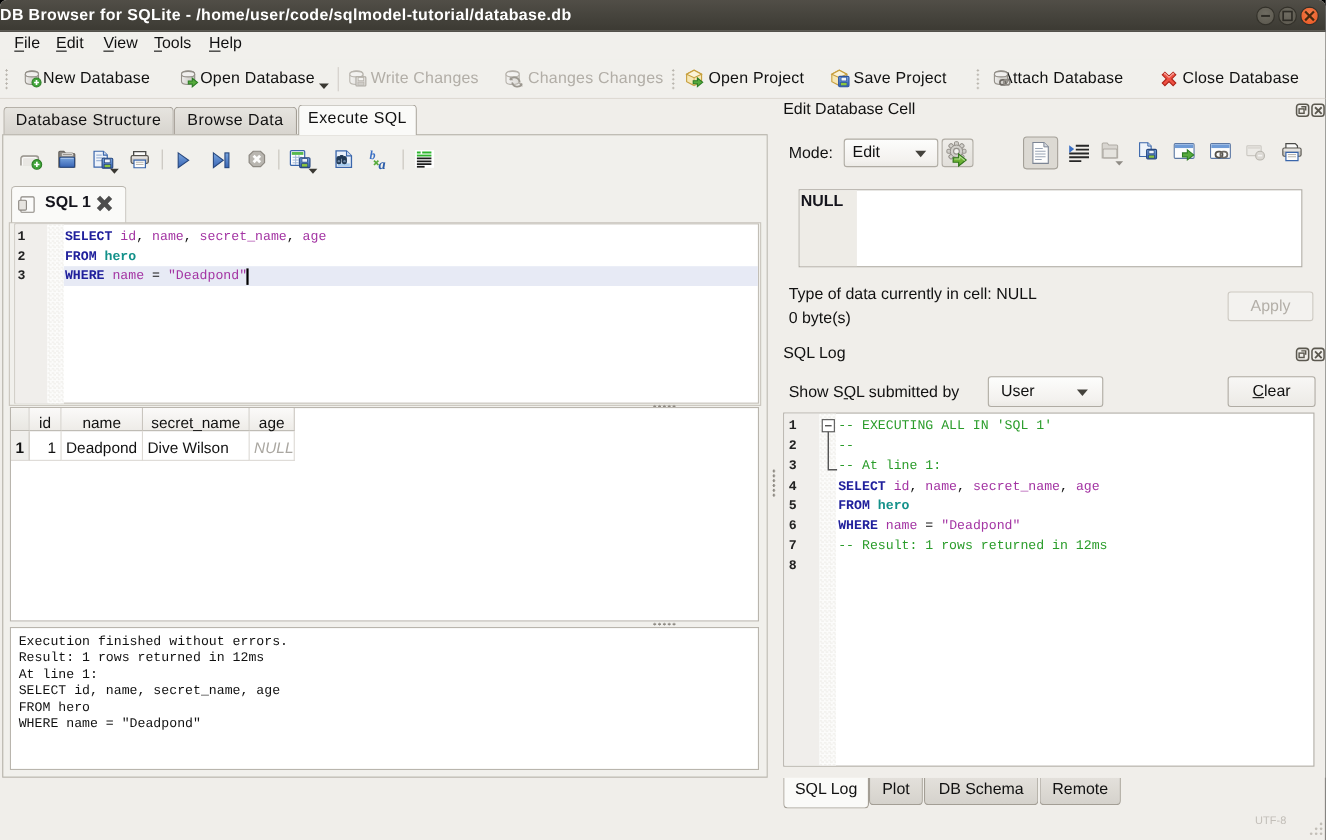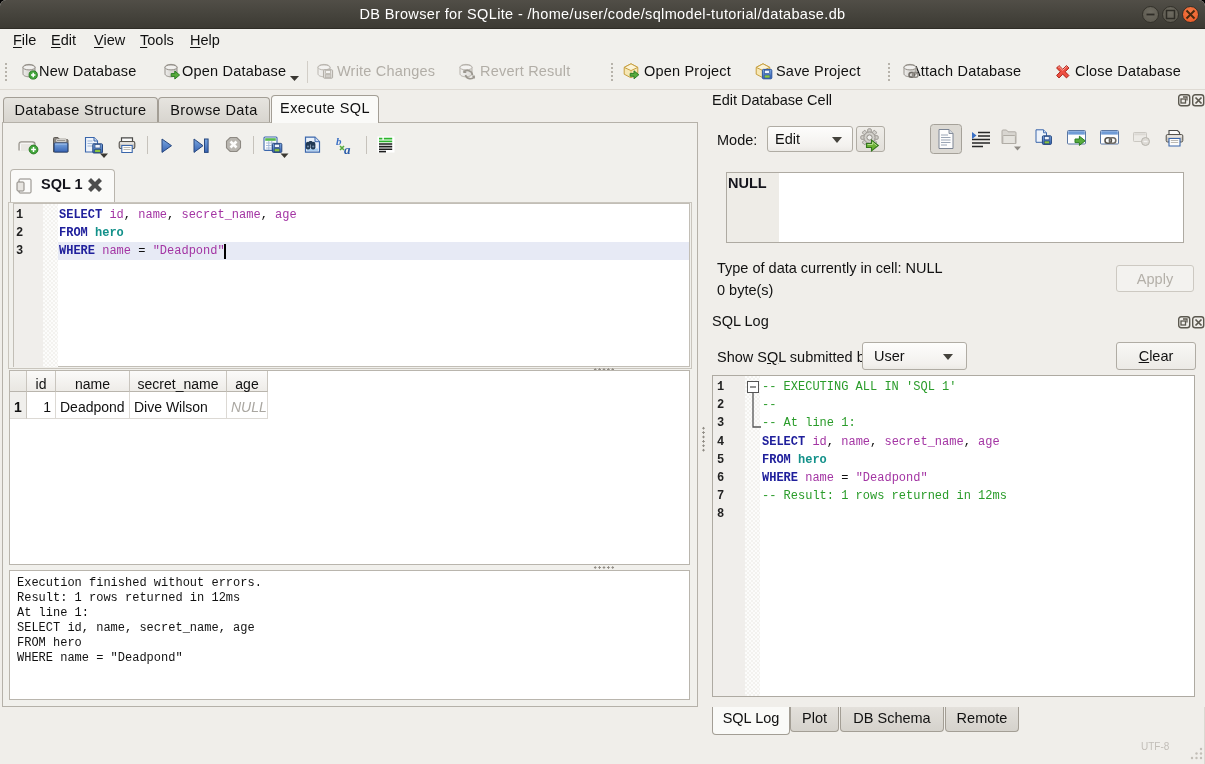--- a/index.html
+++ b/index.html
@@ -1,21 +1,21 @@
 <!DOCTYPE html>
 <html><head><meta charset="utf-8">
 <style>
 *{margin:0;padding:0;box-sizing:border-box}
 html,body{width:1205px;height:764px;background:#000;overflow:hidden}
 body{font-family:"Liberation Sans",sans-serif;font-size:14.5px;color:#111;position:relative}
 .abs{position:absolute}
 .win{position:absolute;left:0;top:0;width:1205px;height:764px;background:#f0eeea;border-radius:6px 6px 0 0}
 
 #titlebar{position:absolute;left:0;top:0;width:1205px;height:29px;background:linear-gradient(180deg,#514e47 0%,#46443d 50%,#3c3a33 100%);border-radius:6px 6px 0 0;border-bottom:1px solid #2e2c26}
-#title{position:absolute;left:0;right:0;top:6px;text-align:center;color:#fff;font-weight:normal;font-size:14.5px;letter-spacing:0.35px}
+#title{position:absolute;left:0;right:0;top:6px;color:#fff;font-weight:bold;font-size:14.5px;letter-spacing:0.35px}
 .wbtn{position:absolute;top:5.5px;width:17px;height:17px;border-radius:50%;border:1px solid #33312a}
 #btn-min,#btn-max{background:radial-gradient(circle at 50% 35%,#6e6b61,#5a574d)}
 #btn-close{background:radial-gradient(circle at 50% 35%,#f37d4a,#e95420)}
 
 #menubar{position:absolute;left:0;top:29px;width:1205px;height:25px;background:#f1f0ec}
 #menubar .menu{top:3px}
 .menu{position:absolute;top:31px;font-size:14.5px;color:#111}
 .menu u{text-decoration:underline;text-underline-offset:2px}
 
 #toolbar{position:absolute;left:0;top:54px;width:1205px;height:36px;background:#f1f0ec;border-bottom:1px solid #dedad3}
@@ -99,21 +99,21 @@
   <div class="menu" style="left:140px"><u>T</u>ools</div>
   <div class="menu" style="left:190px"><u>H</u>elp</div>
 </div>
 
 <div id="toolbar">
   <div class="grip" style="left:4px"></div>
   <div class="tbtext" style="left:39px">New Database</div>
   <div class="tbtext" style="left:182px">Open Database</div>
   <div class="tsep" style="left:307px"></div>
   <div class="tbtext dis" style="left:337px">Write Changes</div>
-  <div class="tbtext dis" style="left:480px">Revert Result</div>
+  <div class="tbtext dis" style="left:480px">Changes Changes</div>
   <div class="grip" style="left:610px"></div>
   <div class="tbtext" style="left:644px">Open Project</div>
   <div class="tbtext" style="left:776px">Save Project</div>
   <div class="grip" style="left:887px"></div>
   <div class="tbtext" style="left:911px">Attach Database</div>
   <div class="tbtext" style="left:1075px">Close Database</div>
   <svg width="1205" height="36" id="tbicons">
     <defs>
       <linearGradient id="cylg" x1="0" y1="0" x2="1" y2="0">
         <stop offset="0" stop-color="#efeeec"></stop>
@@ -430,21 +430,21 @@
 <div class="btn dis" style="left:1116px;top:265px;width:78px;height:27px;padding-top:5px">Apply</div>
 <div class="docktitle" style="left:712px;top:313px">SQL Log</div>
 <svg width="30" height="14" style="left:1178px;top:316px">
   <rect x="0.7" y="0.7" width="11" height="11" rx="2.5" fill="none" stroke="#5b584f" stroke-width="1.4"></rect>
   <rect x="3" y="5" width="4.5" height="4" fill="none" stroke="#5b584f" stroke-width="1.3"></rect>
   <path d="M5 3 h4 v3.5" fill="none" stroke="#5b584f" stroke-width="1.3"></path>
   <rect x="14.7" y="0.7" width="11" height="11" rx="2.5" fill="none" stroke="#5b584f" stroke-width="1.4"></rect>
   <path d="M17.5 3.5 l6 6 M23.5 3.5 l-6 6" stroke="#5b584f" stroke-width="1.7"></path>
 </svg>
 <div class="label" style="left:717px;top:349px">Show S<u>Q</u>L submitted by</div>
-<div class="combo" style="left:862px;top:342px;width:105px;height:28px">
+<div class="combo" style="left:898px;top:342px;width:105px;height:28px">
     <span style="position:absolute;left:11px;top:5px">User</span>
     <span class="arr" style="left:80px;top:11px"></span>
   </div>
 <div class="btn" style="left:1116px;top:342px;width:80px;height:28px;padding-top:5px"><u>C</u>lear</div>
 <div id="logbox">
   <div id="loggutter"></div>
   <div id="logfold"></div>
   <div class="llnum" style="top:2px">1</div>
   <div class="llnum" style="top:20.2px">2</div>
   <div class="llnum" style="top:38.4px">3</div>

